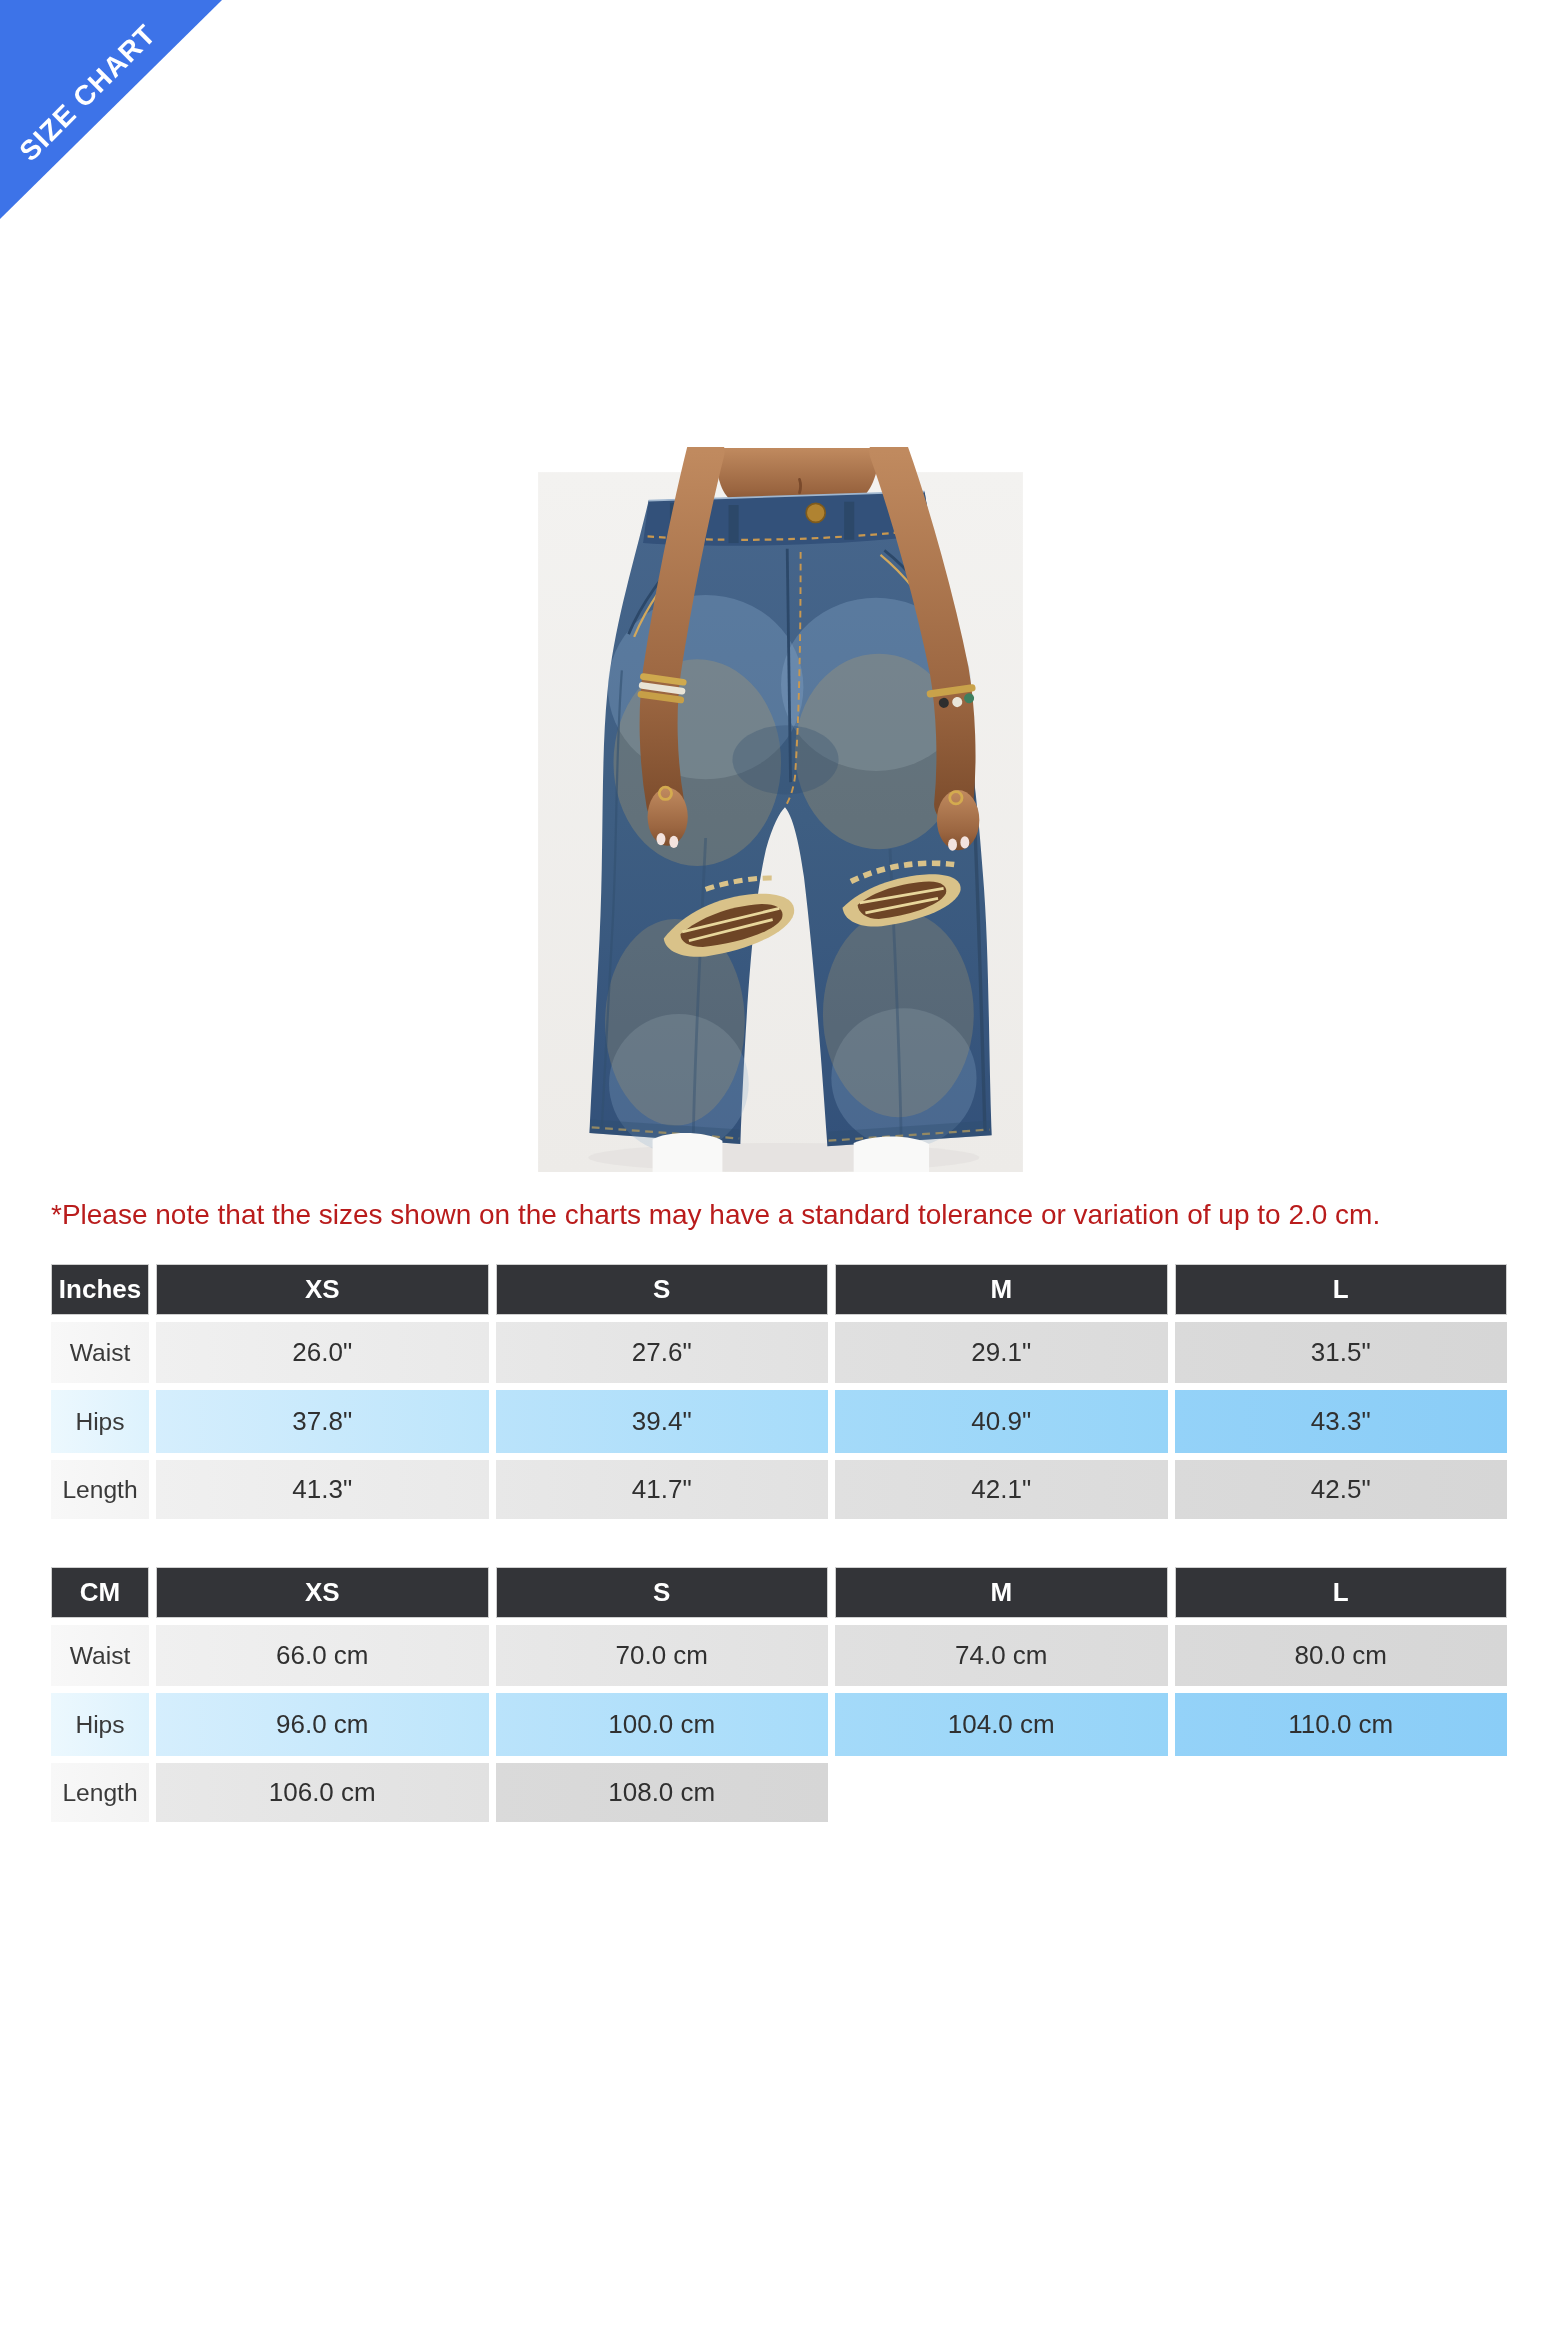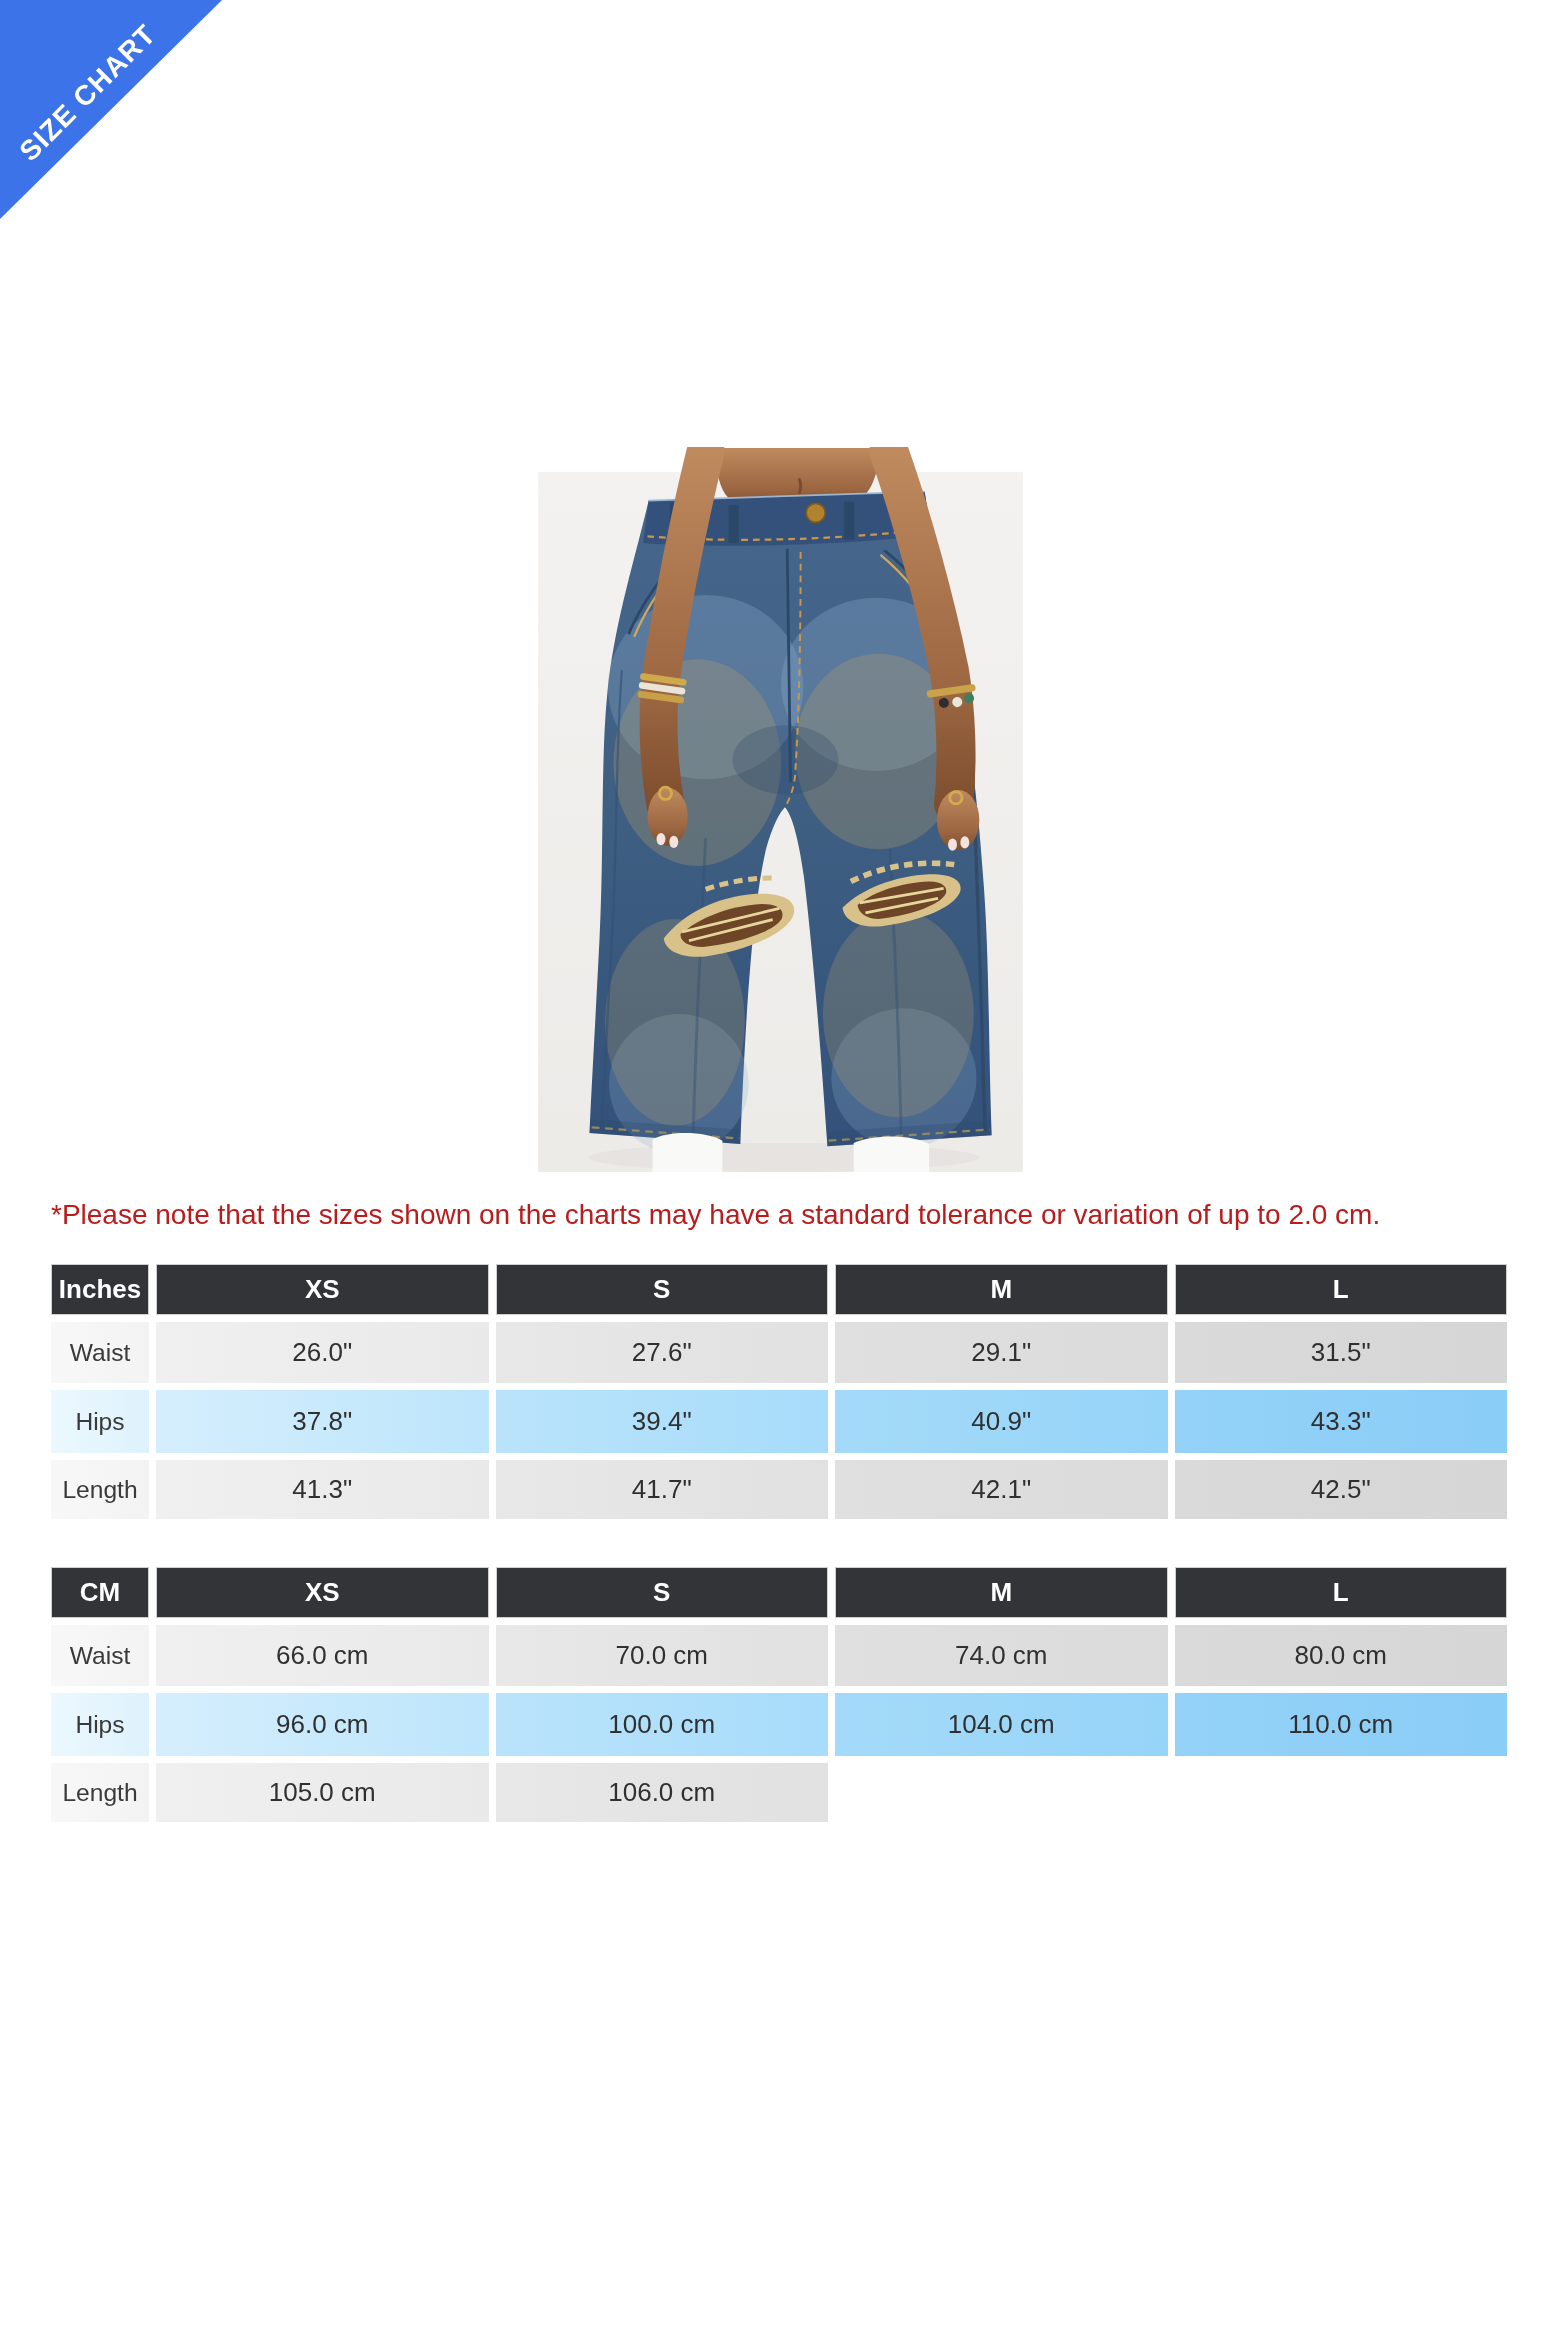--- a/index.html
+++ b/index.html
@@ -219,18 +219,18 @@
     <div class="cell vc g3">74.0 cm</div>
     <div class="cell vc g4">80.0 cm</div>
 
     <div class="cell lc b0">Hips</div>
     <div class="cell vc b1">96.0 cm</div>
     <div class="cell vc b2">100.0 cm</div>
     <div class="cell vc b3">104.0 cm</div>
     <div class="cell vc b4">110.0 cm</div>
 
     <div class="cell lc g0">Length</div>
-    <div class="cell vc g1">105.0 cm</div>
     <div class="cell vc g2">106.0 cm</div>
+    <div class="cell vc g4">108.0 cm</div>
   </div>
 
 </div>
 
 
 </body></html>

